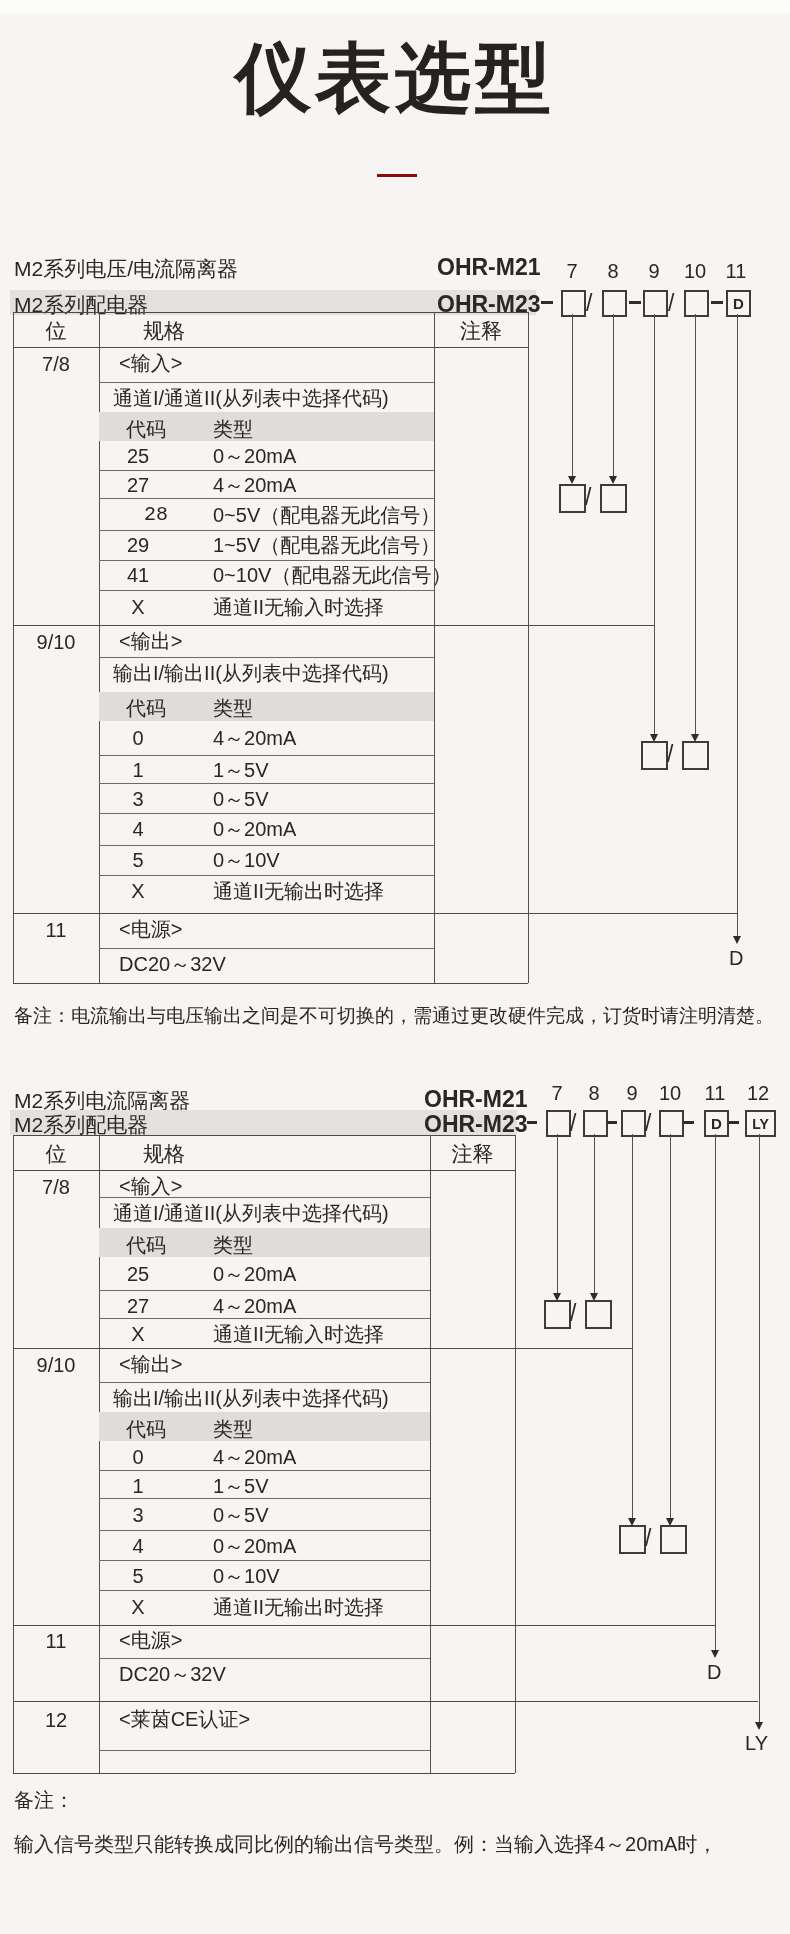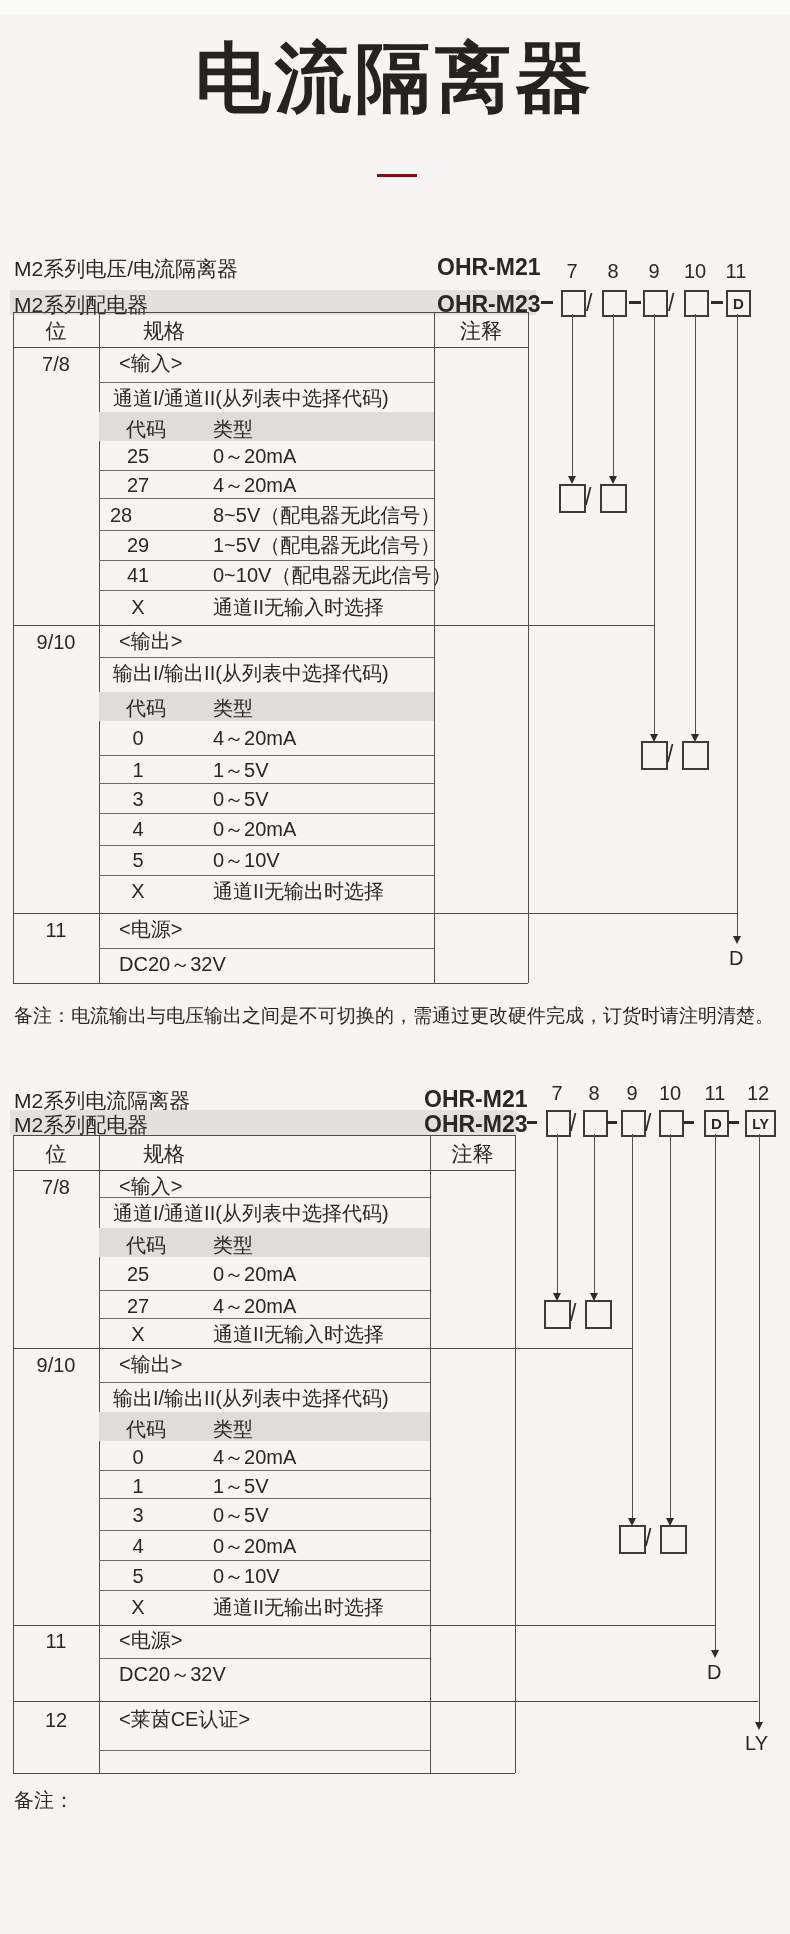--- a/index.html
+++ b/index.html
@@ -21,21 +21,21 @@
   .arr{position:absolute;width:0;height:0;border-left:4px solid transparent;border-right:4px solid transparent;border-top:8px solid #2f2b27;}
   .digit{position:absolute;width:28px;text-align:center;font-size:20px;color:#2b2724;}
   #title{position:absolute;left:0;top:28px;width:790px;text-align:center;font-size:76px;font-weight:900;letter-spacing:4px;color:#262220;}
 </style>
 </head>
 <body>
 
 <div id="page">
   <div style="position:absolute;left:0;top:0;width:790px;height:14px;background:#fbfbfa;"></div>
 
-  <div id="title">电流隔离器</div>
+  <div id="title">仪表选型</div>
   <div style="position:absolute;left:377px;top:174px;width:40px;height:3px;background:#8a0b0d;"></div>
 
   <div class="t b" style="left:14px;top:256px;font-size:21px;">M2系列电压/电流隔离器</div>
   <div class="t" style="left:437px;top:254px;font-size:23px;font-weight:600;">OHR-M21</div>
   <div class="gbar" style="left:10px;top:290px;width:526px;height:25px;"></div>
   <div class="t b" style="left:14px;top:292px;font-size:21px;">M2系列配电器</div>
   <div class="t" style="left:437px;top:291px;font-size:23px;font-weight:600;">OHR-M23</div>
 
   <div class="digit" style="left:558px;top:260px;">7</div>
   <div class="digit" style="left:599px;top:260px;">8</div>
@@ -75,22 +75,22 @@
   <div class="g2bar" style="left:99px;top:412px;width:335px;height:29px;"></div>
   <div class="t b" style="left:126px;top:417px;">代码</div>
   <div class="t b" style="left:213px;top:417px;">类型</div>
 
   <div class="t ctr" style="left:118px;top:444px;width:40px;">25</div>
   <div class="t" style="left:213px;top:444px;">0～20mA</div>
   <div class="hli" style="left:99px;top:470px;width:335px;"></div>
   <div class="t ctr" style="left:118px;top:473px;width:40px;">27</div>
   <div class="t" style="left:213px;top:473px;">4～20mA</div>
   <div class="hli" style="left:99px;top:498px;width:335px;"></div>
-  <div class="t ctr" style="left:101px;top:503px;width:40px;">28</div>
-  <div class="t" style="left:213px;top:503px;">8~5V（配电器无此信号）</div>
+  <div class="t ctr" style="left:136px;top:503px;width:40px;font-family:Liberation Mono, monospace;">28</div>
+  <div class="t" style="left:213px;top:503px;">0~5V（配电器无此信号）</div>
   <div class="hli" style="left:99px;top:530px;width:335px;"></div>
   <div class="t ctr" style="left:118px;top:533px;width:40px;">29</div>
   <div class="t" style="left:213px;top:533px;">1~5V（配电器无此信号）</div>
   <div class="hli" style="left:99px;top:560px;width:335px;"></div>
   <div class="t ctr" style="left:118px;top:563px;width:40px;">41</div>
   <div class="t" style="left:213px;top:563px;">0~10V（配电器无此信号）</div>
   <div class="hli" style="left:99px;top:590px;width:335px;"></div>
   <div class="t ctr" style="left:118px;top:595px;width:40px;">X</div>
   <div class="t" style="left:213px;top:595px;">通道II无输入时选择</div>
 
@@ -256,13 +256,14 @@
 
   <div class="vl" style="left:715px;top:1134px;height:516px;"></div>
   <div class="arr" style="left:711px;top:1650px;"></div>
   <div class="t" style="left:707px;top:1660px;">D</div>
 
   <div class="vl" style="left:759px;top:1134px;height:588px;"></div>
   <div class="arr" style="left:755px;top:1722px;"></div>
   <div class="t" style="left:745px;top:1731px;">LY</div>
 
   <div class="t b" style="left:14px;top:1788px;font-size:20px;">备注：</div>
+  <div class="t b" style="left:14px;top:1832px;font-size:20px;">输入信号类型只能转换成同比例的输出信号类型。例：当输入选择4～20mA时，</div>
 </div>
 
 </body></html>

